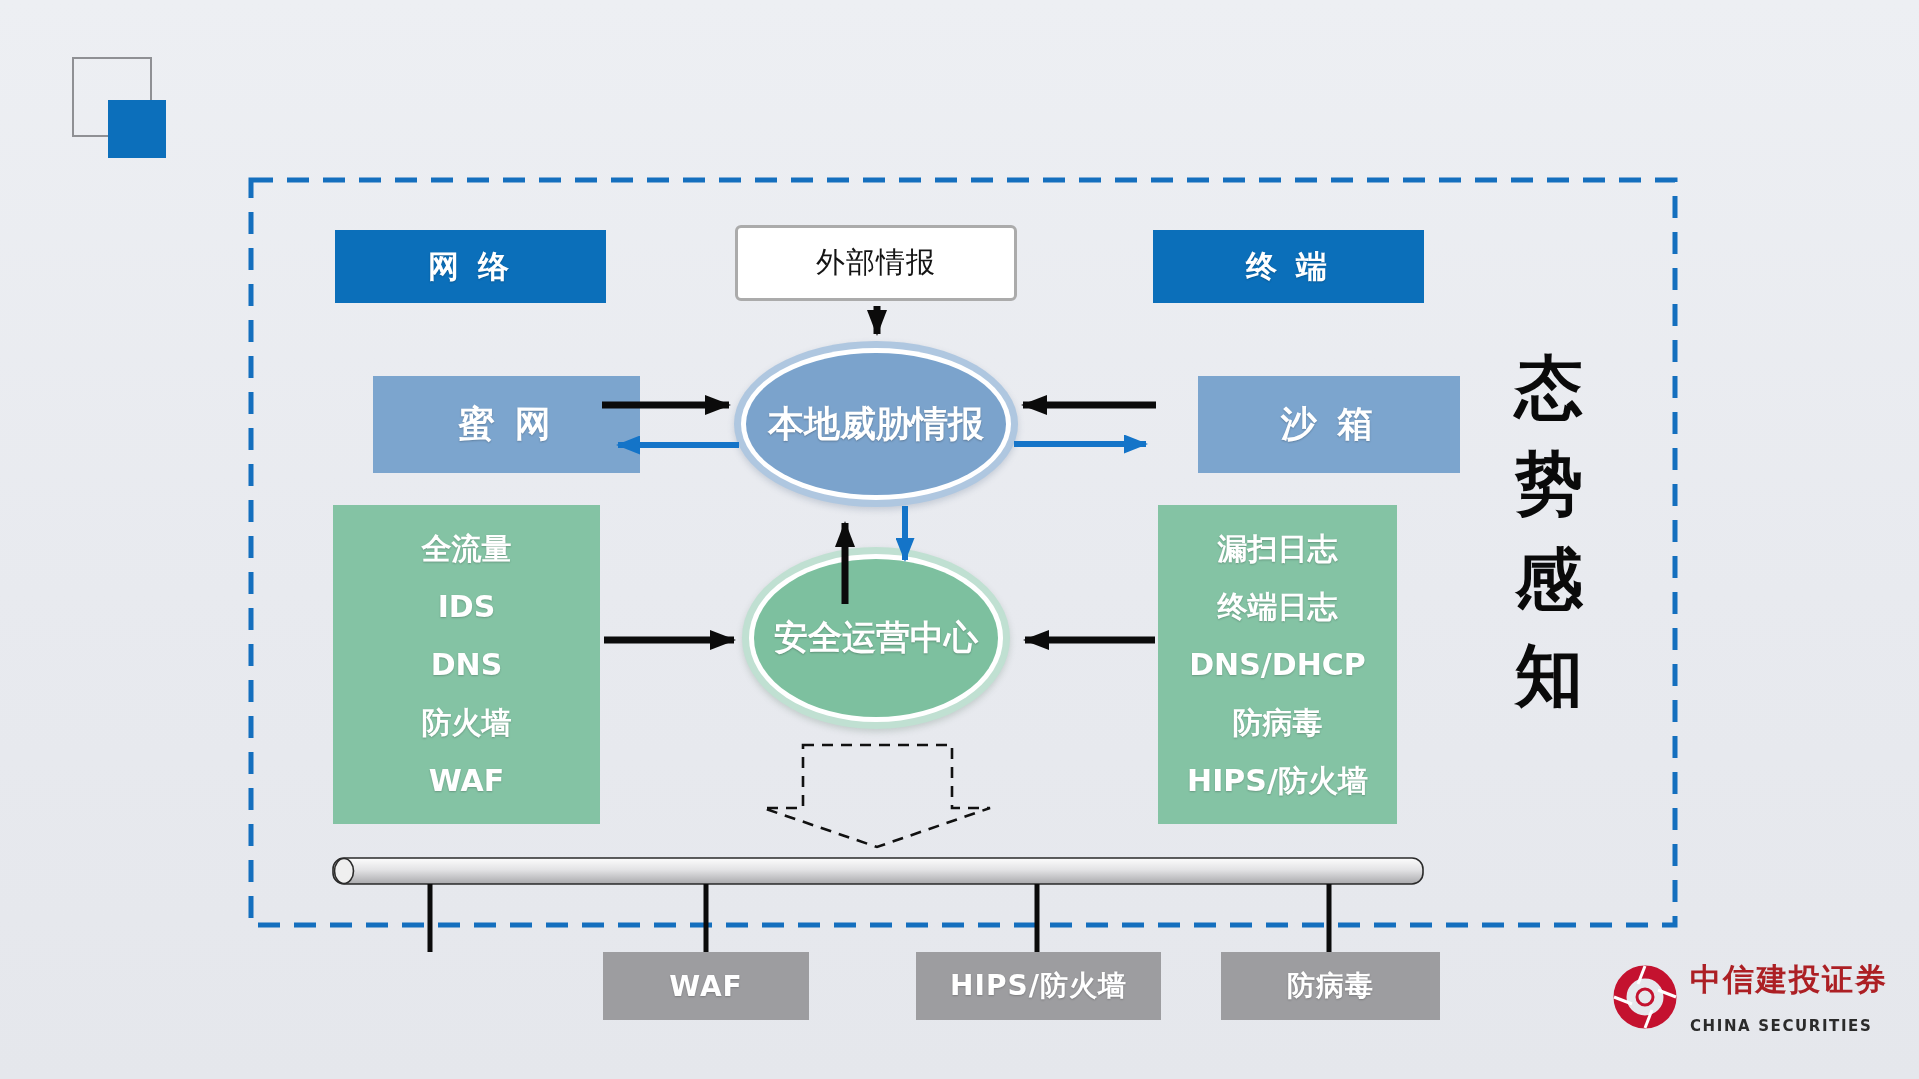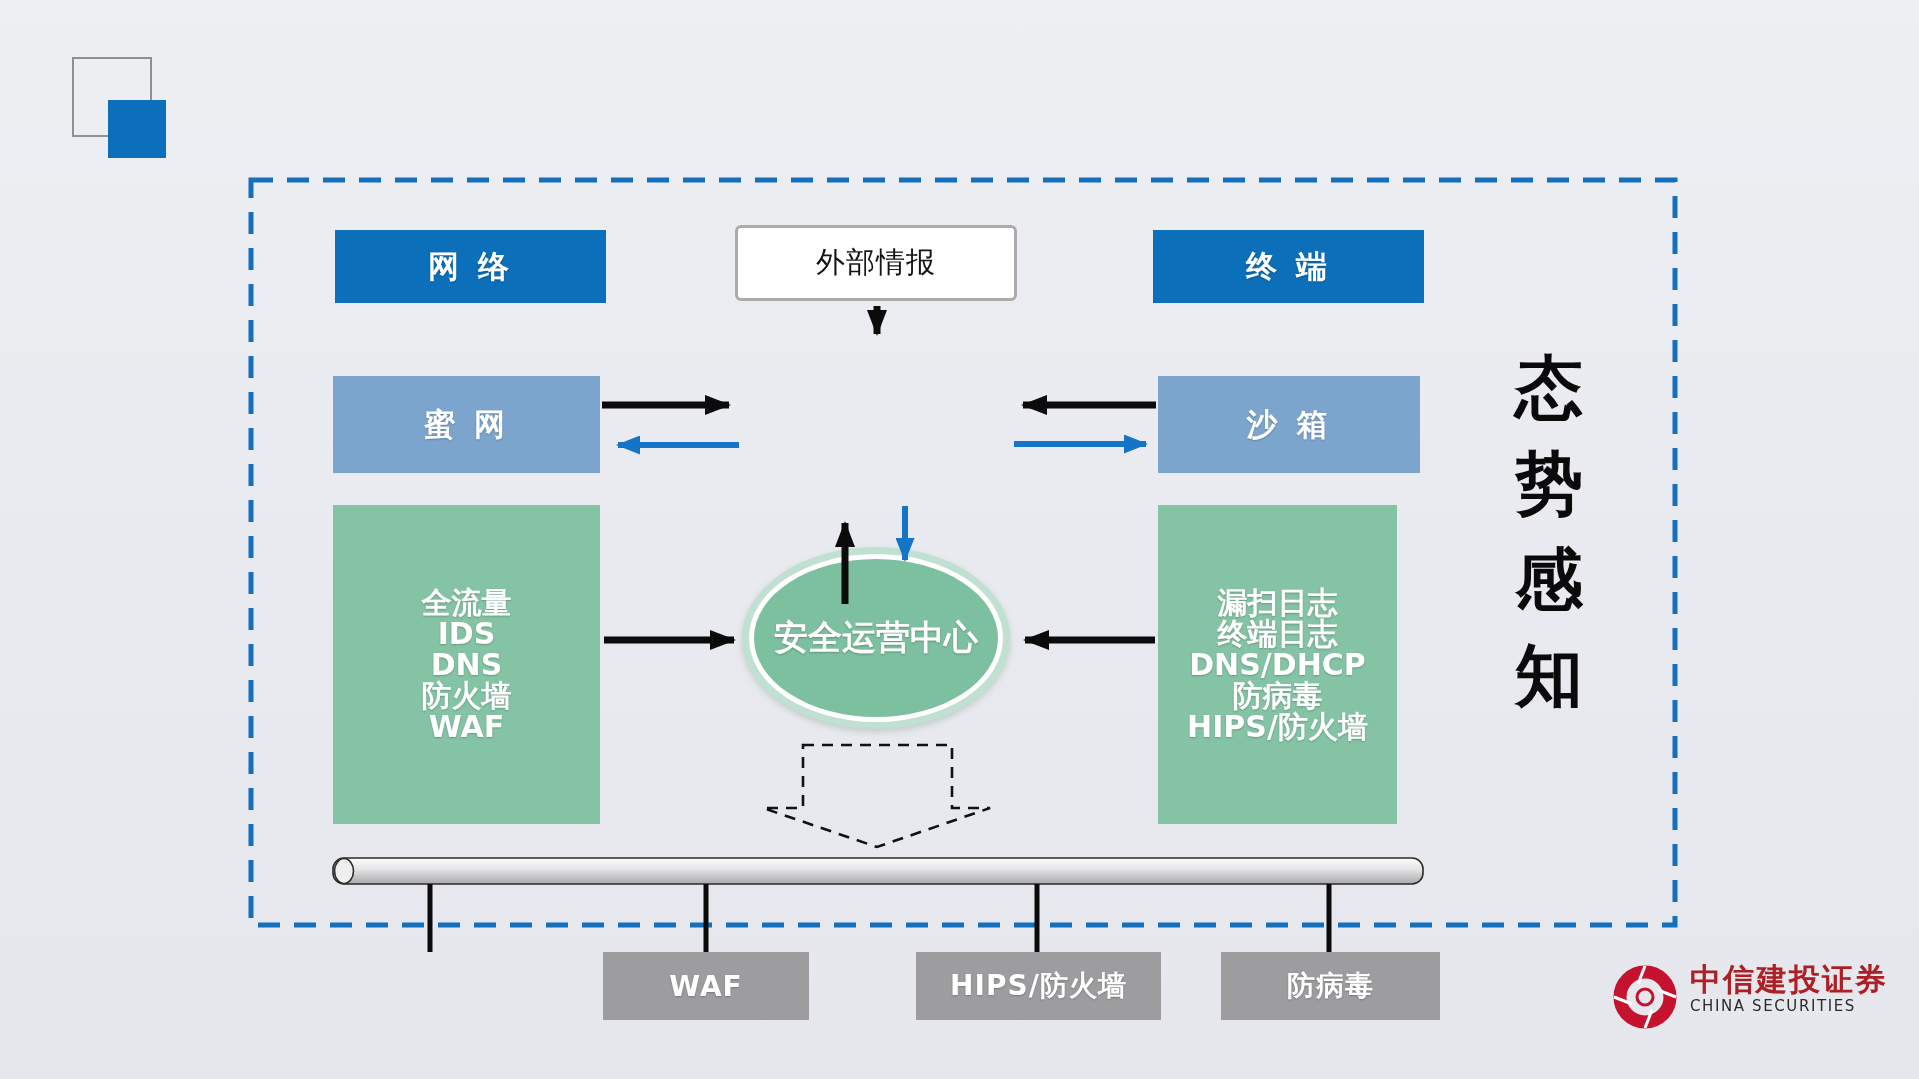--- a/index.html
+++ b/index.html
@@ -12,33 +12,33 @@
     border:2px solid #8f9094;background:transparent;}
   .sq-blue{position:absolute;left:108px;top:100px;width:58px;height:58px;background:#0C6FBB;}
   .page-title{position:absolute;left:190px;top:72px;height:64px;display:flex;align-items:center;
     font-size:47px;font-weight:bold;color:#1278C8;letter-spacing:3px;}
 
   
   .box{position:absolute;display:flex;align-items:center;justify-content:center;
     color:#fff;font-weight:bold;z-index:2;box-sizing:border-box;
     text-shadow:0 1px 2px rgba(0,0,0,.22);}
   .box.dark{background:#0B6FBA;font-size:31px;letter-spacing:4px;}
-  .box.lblue{background:#7CA5CE;font-size:31px;letter-spacing:4px;}
+  .box.lblue{background:#7CA5CE;font-size:36px;letter-spacing:4px;margin-left:40px;}
   .box.white{background:#fff;border:3px solid #ABABAB;border-radius:6px;color:#141414;
     font-size:29px;font-weight:500;text-shadow:none;letter-spacing:1px;}
   .box.gray{background:#9D9DA0;font-size:28px;letter-spacing:1px;}
 
   .b-network{left:335px;top:230px;width:271px;height:73px;}
   .b-extintel{left:735px;top:225px;width:282px;height:76px;}
   .b-terminal{left:1153px;top:230px;width:271px;height:73px;}
   .b-honeynet{left:333px;top:376px;width:267px;height:97px;}
   .b-sandbox{left:1158px;top:376px;width:262px;height:97px;}
 
   .srcbox{position:absolute;background:#84C3A4;z-index:2;display:flex;flex-direction:column;
-    align-items:center;justify-content:center;color:#fff;font-weight:bold;font-size:30px;
+    align-items:center;justify-content:center;gap:27px;color:#fff;font-weight:bold;font-size:30px;
     text-shadow:0 1px 2px rgba(0,0,0,.22);}
   .srcbox .line{line-height:31px;}
   .src-left{left:333px;top:505px;width:267px;height:319px;}
   .src-right{left:1158px;top:505px;width:239px;height:319px;}
 
   
   .ell-outer{position:absolute;border-radius:50%;padding:7px;box-sizing:border-box;z-index:2;}
   .ell-mid{width:100%;height:100%;border-radius:50%;background:#fff;padding:5px;box-sizing:border-box;}
   .ell-core{width:100%;height:100%;border-radius:50%;display:flex;align-items:center;justify-content:center;
     color:#fff;font-weight:bold;text-shadow:0 1px 2px rgba(0,0,0,.25);}
@@ -60,21 +60,21 @@
   .d-hips{left:916px;top:952px;width:245px;height:68px;}
   .d-av{left:1221px;top:952px;width:219px;height:68px;}
 
   
   .side-label{position:absolute;left:1512px;top:352px;width:74px;display:flex;flex-direction:column;
     align-items:center;gap:24px;z-index:2;color:#0a0a0a;font-weight:bold;font-size:68px;line-height:72px;}
 
   
   .logo{position:absolute;left:1610px;top:962px;display:flex;gap:10px;z-index:2;}
   .logo-text .cn{font-size:31px;font-weight:bold;color:#AC1F24;letter-spacing:2px;line-height:34px;}
-  .logo-text .en{font-size:15px;font-weight:normal;color:#2b2b2b;letter-spacing:1.6px;line-height:20px;}
+  .logo-text .en{font-size:15px;font-weight:bold;color:#2b2b2b;letter-spacing:1.6px;line-height:20px;margin-top:20px;}
 
   
   #overlay{position:absolute;left:0;top:0;z-index:5;pointer-events:none;}
 </style>
 </head>
 <body>
 
 <div id="stage">
 
   <div class="sq-gray"></div>
@@ -124,20 +124,25 @@
     <line x1="706" y1="884" x2="706" y2="952" stroke="#0B0B0B" stroke-width="5"></line>
     <line x1="1037" y1="884" x2="1037" y2="952" stroke="#0B0B0B" stroke-width="5"></line>
     <line x1="1329" y1="884" x2="1329" y2="952" stroke="#0B0B0B" stroke-width="5"></line>
   </svg>
 
   <div class="box dark b-network">网 络</div>
   <div class="box white b-extintel">外部情报</div>
   <div class="box dark b-terminal">终 端</div>
 
   <div class="box lblue b-honeynet">蜜 网</div>
+  <div class="ell-outer ell-blue">
+    <div class="ell-mid">
+      <div class="ell-core">本地威胁情报</div>
+    </div>
+  </div>
   <div class="box lblue b-sandbox">沙 箱</div>
 
   <div class="srcbox src-left">
     <div class="line">全流量</div>
     <div class="line">IDS</div>
     <div class="line">DNS</div>
     <div class="line">防火墙</div>
     <div class="line">WAF</div>
   </div>
 

